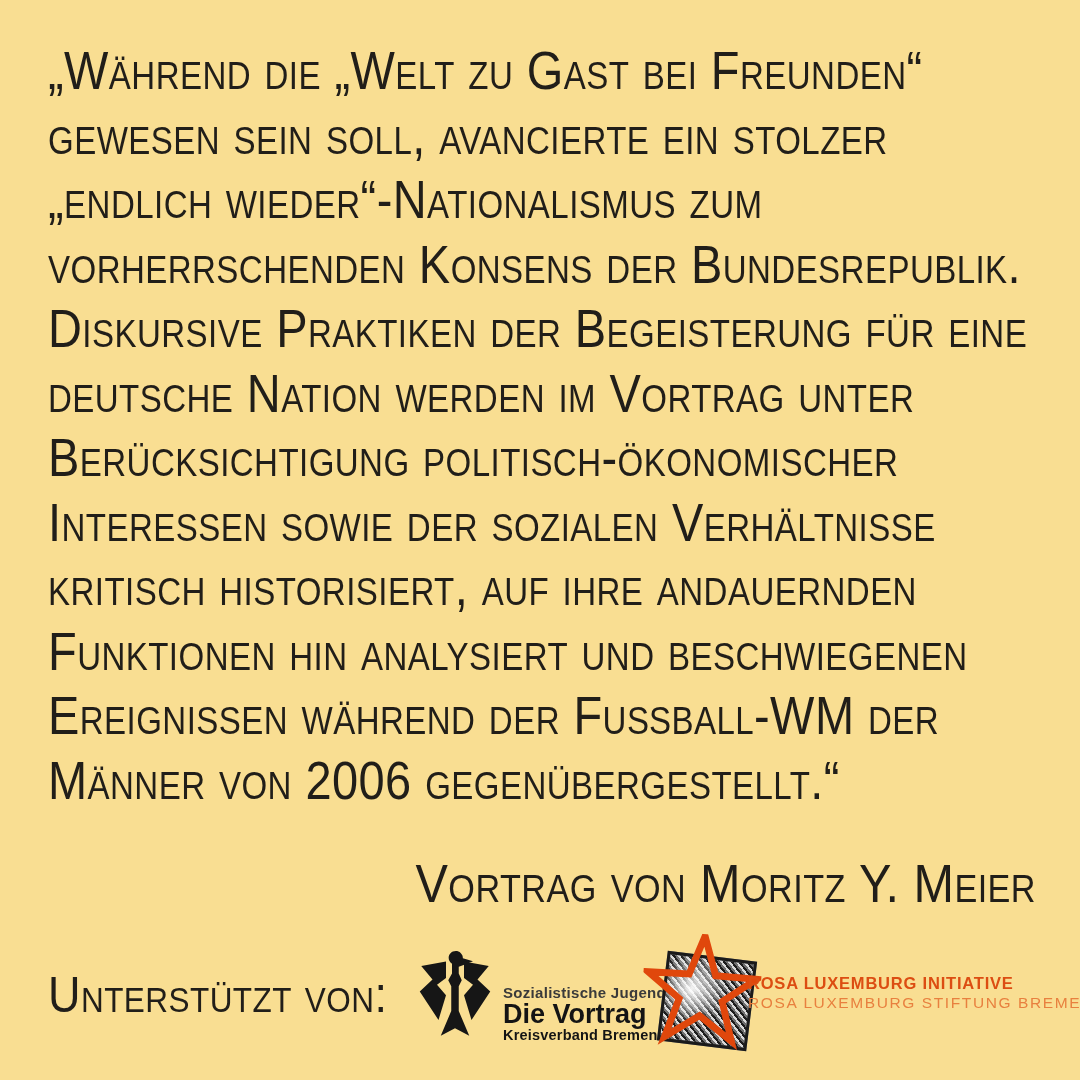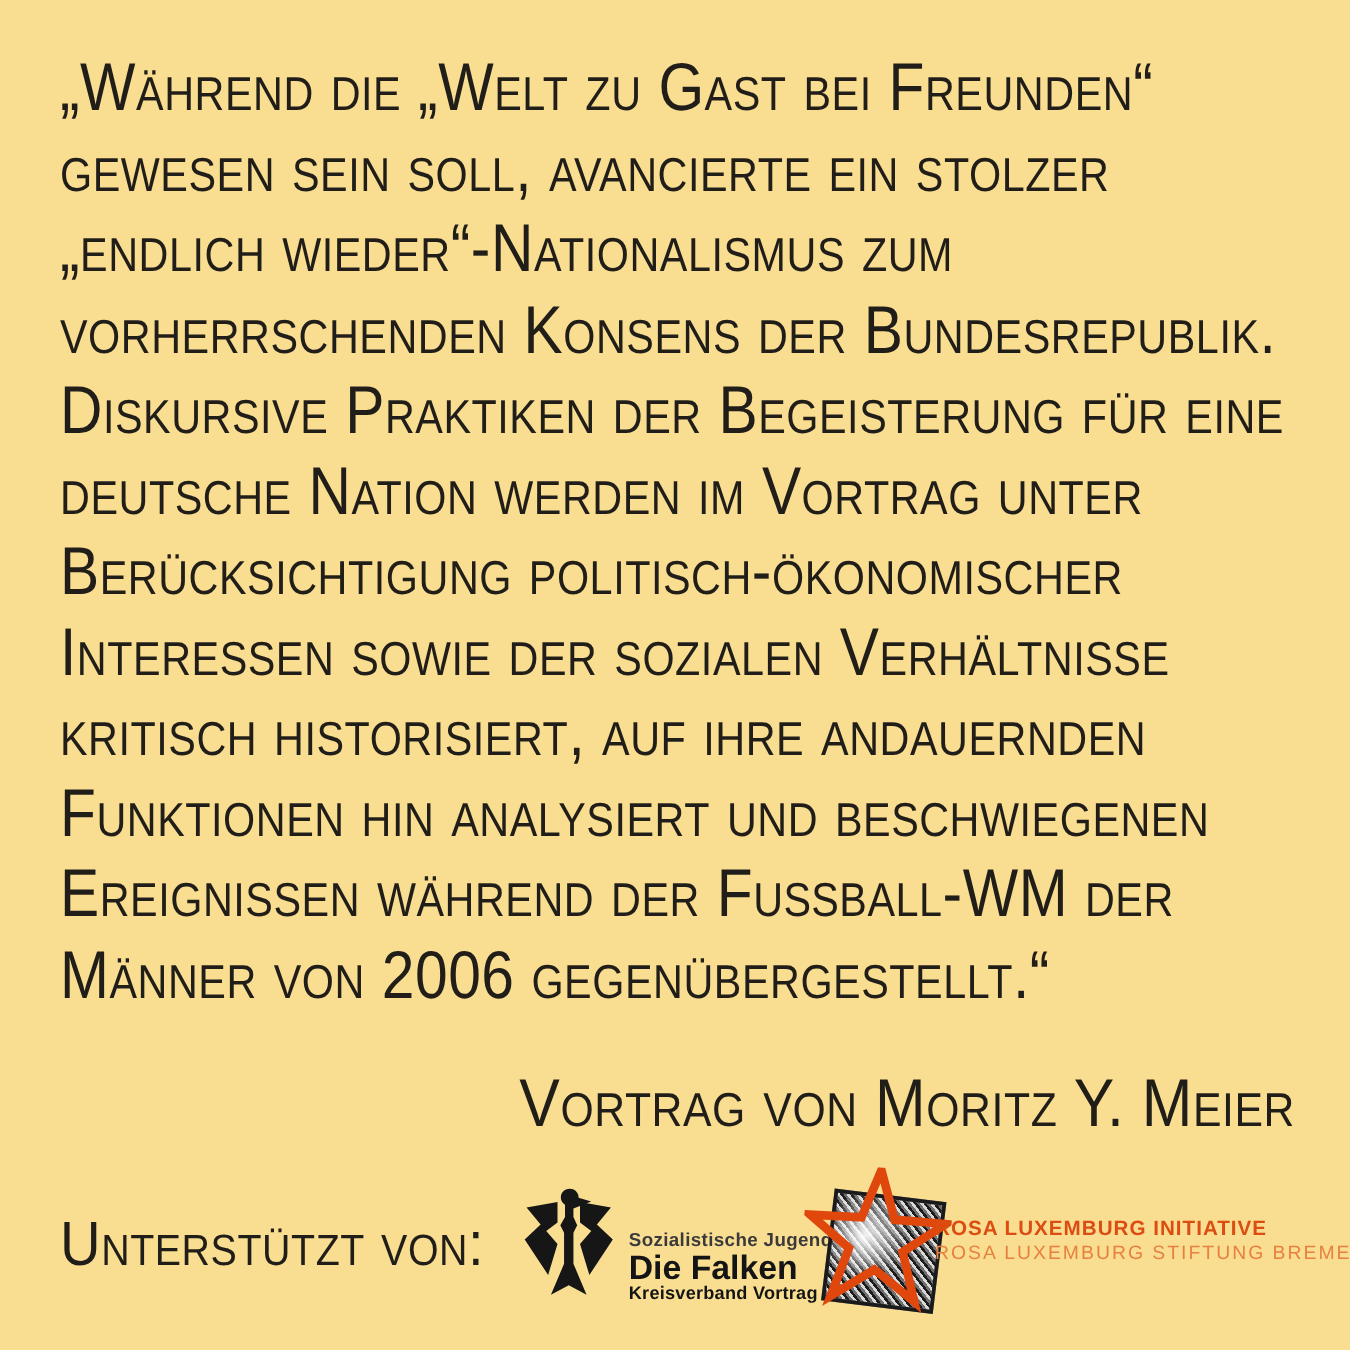--- a/index.html
+++ b/index.html
@@ -146,22 +146,22 @@
           <path d="M46 34 L46 21 C41 18 40 11 44 7 C47 3.5 54 3 57.5 6.5 C59.5 8.5 60.5 10.5 60.5 13.5 L74 17.5 L60.5 23 L55 25 L55 34 L59 43 L55 51 L55 84 L69 117 L50 107 L31 117 L45 84 L45 51 L41 43 Z"></path>
 
           <path d="M38 18 L38 40 L26 49 L38 63 L28 96 L3 58 L20 42 L5 24 Z"></path>
 
           <path d="M62 18 L62 40 L74 49 L62 63 L72 96 L97 58 L80 42 L95 24 Z"></path>
         </g>
       </svg>
     </div>
     <div class="falken-text">
       <div class="falken-org">Sozialistische Jugend</div>
-      <div class="falken-name">Die Falken</div>
-      <div class="falken-region">Kreisverband Vortrag</div>
+      <div class="falken-name">Die Vortrag</div>
+      <div class="falken-region">Kreisverband Bremen</div>
     </div>
   </div>
 
   <div class="rli">
     <div class="rli-square"></div>
     <svg class="rli-star" viewBox="0 0 120 124" xmlns="http://www.w3.org/2000/svg">
       <path d="M60 2 L73.5 41.4 L115.2 42.1 L81.9 67.1 L94.1 106.9 L60 83 L25.9 106.9 L38.1 67.1 L4.8 42.1 L46.5 41.4 Z" fill="none" stroke="#E0470C" stroke-width="7" stroke-linejoin="miter"></path>
     </svg>
   </div>
   <div class="rli-text">

